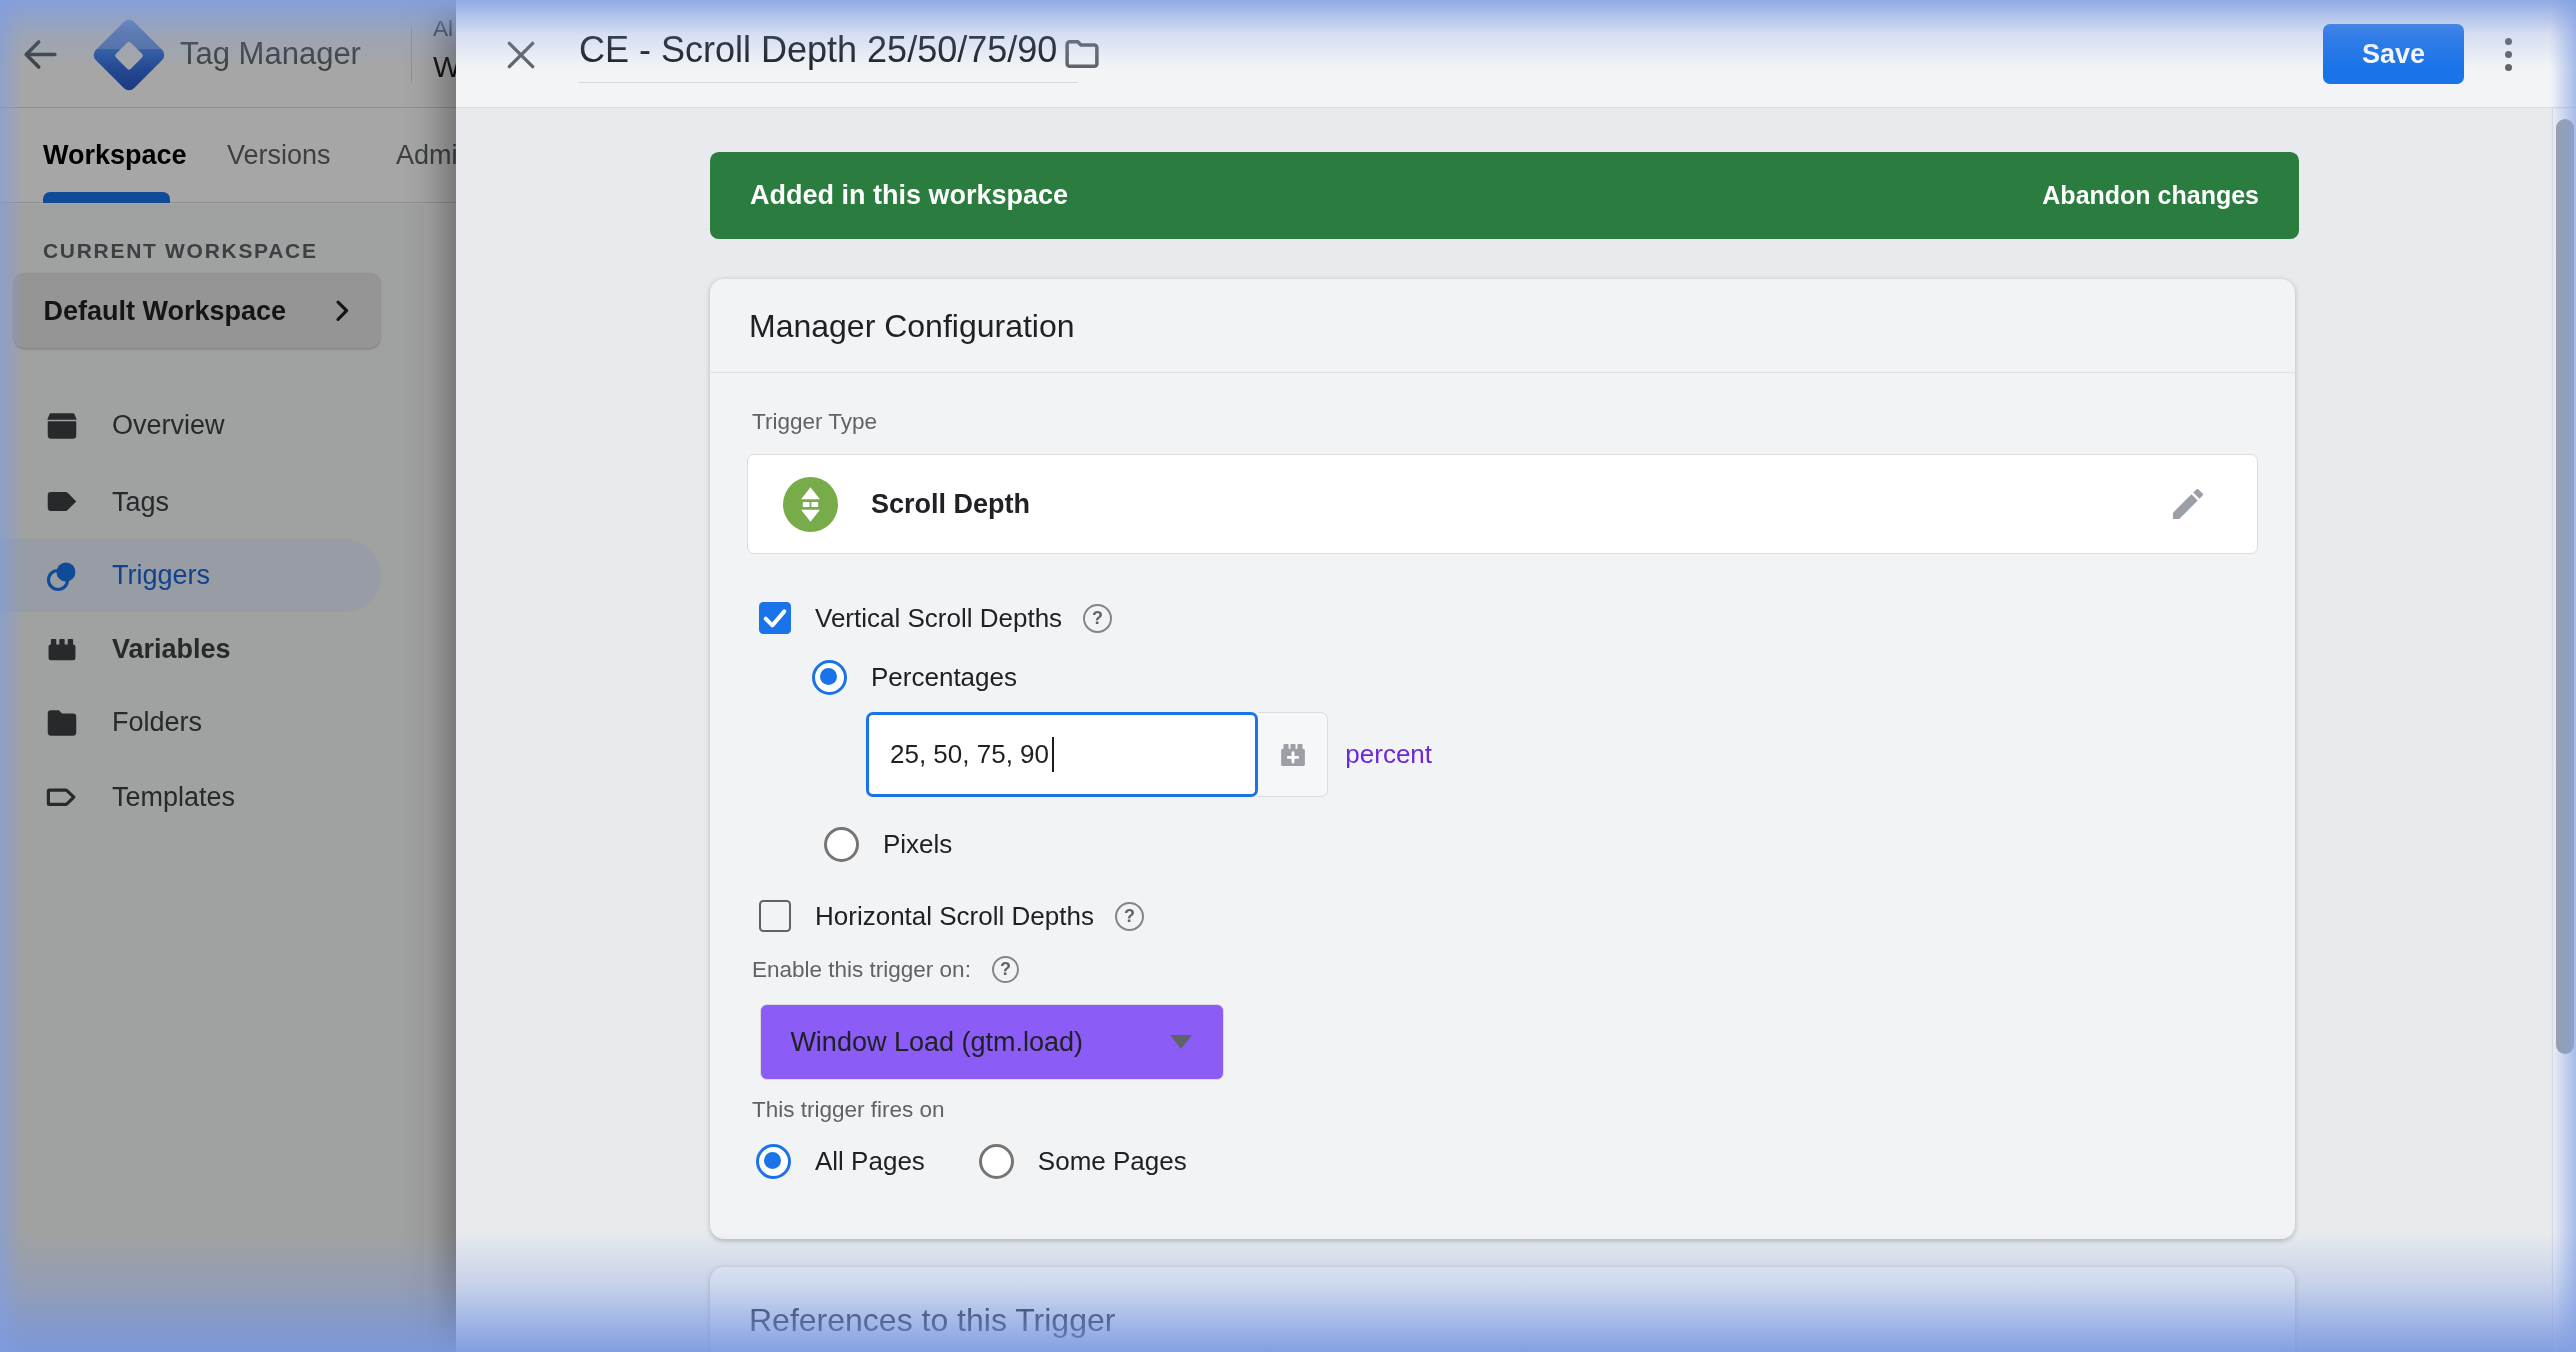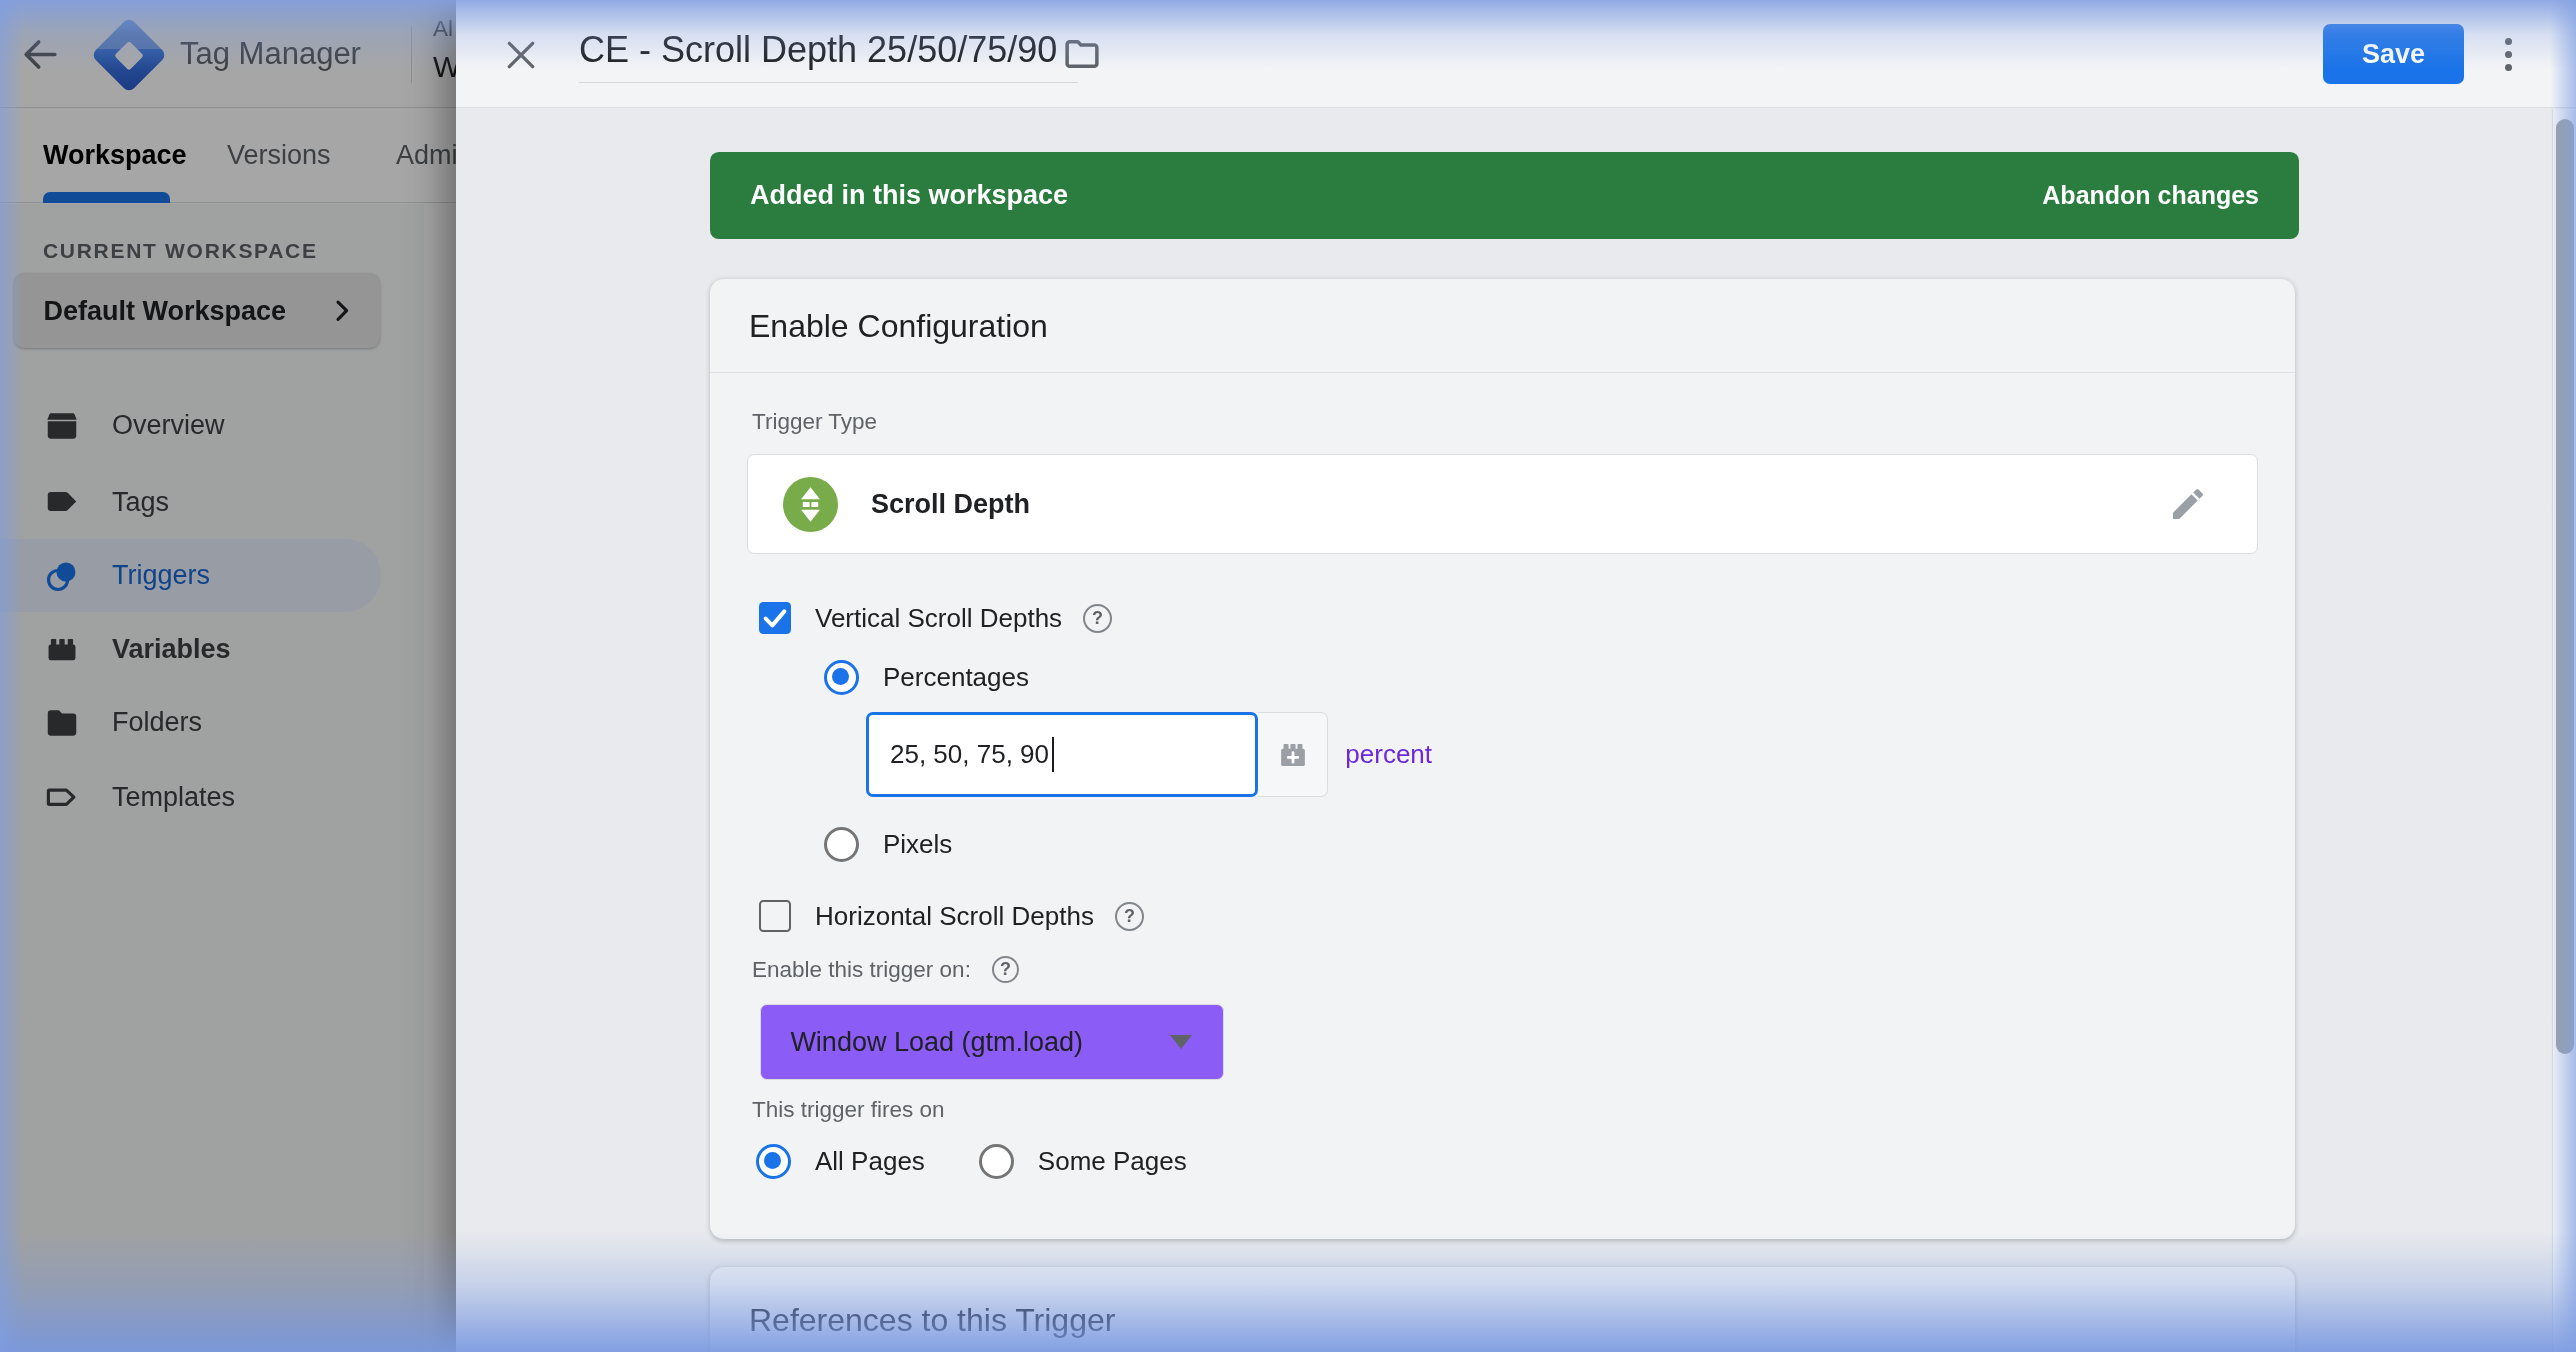--- a/index.html
+++ b/index.html
@@ -250,21 +250,21 @@
           <i></i>
       </div>
     </div>
 
     <div class="banner" style="background:#2b7d3f;">
       <span class="banner-status">Added in this workspace</span>
       <span class="banner-action">Abandon changes</span>
     </div>
 
     <div class="card config-card">
-      <div class="card-heading">Enable Configuration</div>
+      <div class="card-heading">Manager Configuration</div>
       <div class="card-divider"></div>
 
       <div class="field-label" style="left:42px; top:130px;">Trigger Type</div>
 
       <div class="type-box">
         <span class="type-ico">
           <svg viewBox="0 0 64 64" width="35" height="35" fill="#fff">
               <polygon points="32,12 43,26 21,26"></polygon>
               <polygon points="32,52 43,38 21,38"></polygon>
               <rect x="23" y="29" width="8" height="6" rx="1"></rect>
@@ -282,21 +282,21 @@
       <div class="check-row" style="left:49px; top:323px;">
         <span class="checkbox checked">
           <svg viewBox="0 0 24 24" width="24" height="24" fill="none" stroke="#fff" stroke-width="3" stroke-linecap="round" stroke-linejoin="round">
               <polyline points="5 12.5 10 17.5 19 7"></polyline>
             </svg>
         </span>
         <span class="opt-label">Vertical Scroll Depths</span>
         <span class="help">?</span>
       </div>
 
-      <div class="check-row" style="left:114px; top:381px;">
+      <div class="check-row" style="left:102px; top:381px;">
         <span class="radio selected"></span>
         <span class="opt-label">Percentages</span>
       </div>
 
       <div class="pct-input-wrap">
         <div class="pct-input">
           <span>25, 50, 75, 90</span>
           <span class="caret-bar"></span>
         </div>
         <div class="var-btn">

